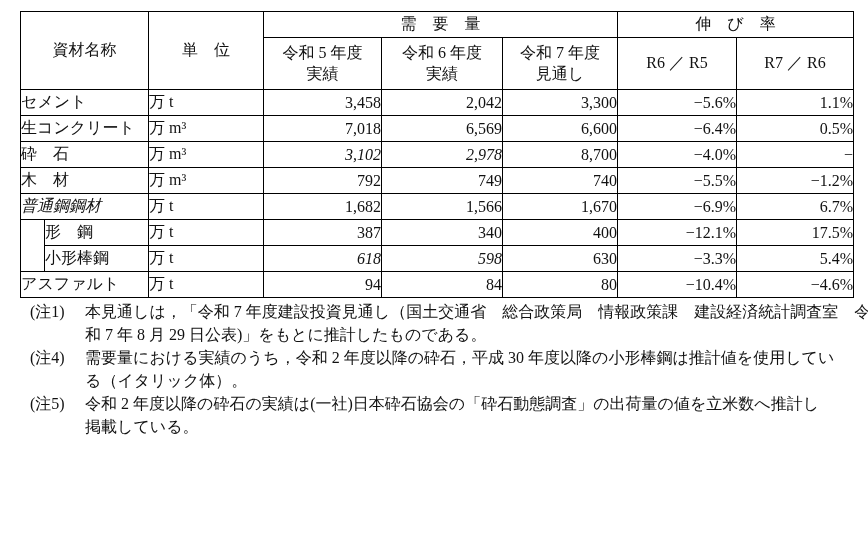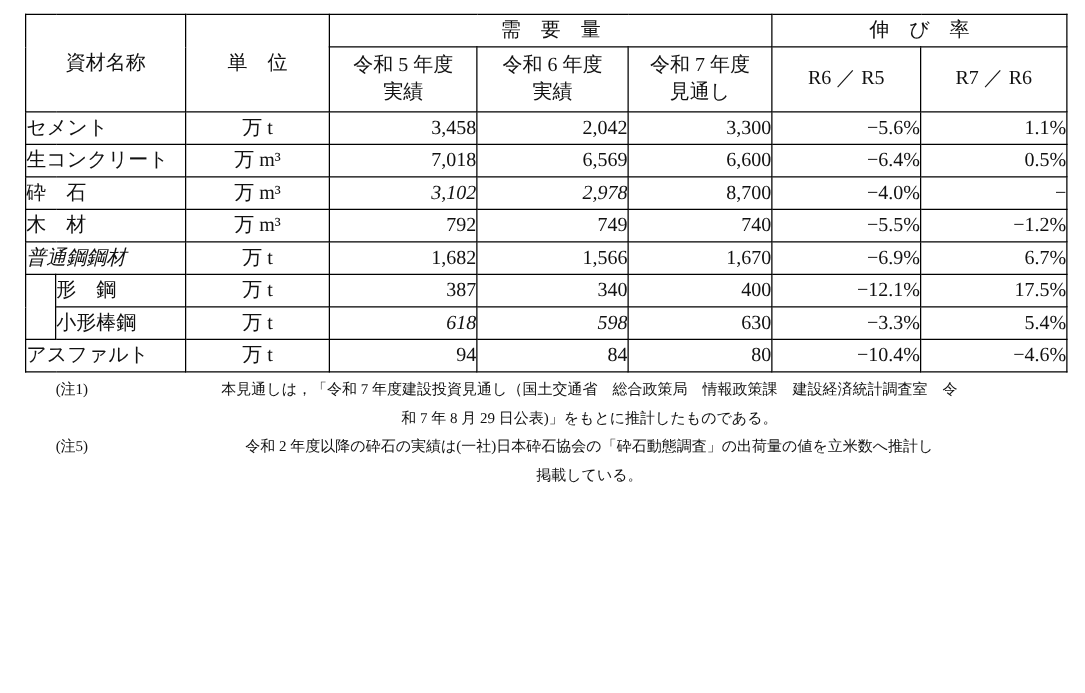--- a/index.html
+++ b/index.html
@@ -27,33 +27,33 @@
   }
   thead tr.band1 th{height:25px;}
   thead tr.band2 th{height:51px;}
   tbody tr{height:26px;}
   th.group{text-align:center;}
   th.colhead{text-align:center;white-space:pre-line;line-height:1.3;}
   td.lbl{text-align:left;padding-left:5px;}
   td.no-bb{border-bottom:none;font-style:italic;}
   td.strip{border-top:none;}
   td.sublbl{text-align:left;padding-left:10px;}
-  td.unit{text-align:center;}
+  td.unit{}
   td.num{text-align:right;font-variant-numeric:lining-nums;margin-top:11px;}
   td.c-r5{padding-right:7px;}
   td.c-r6{padding-right:10px;}
   td.c-r7{padding-right:29px;}
   td.c-g1{padding-right:10px;}
   td.c-g2{padding-right:9px;}
   td.it{font-style:italic;}
 
   
   .notes{
     position:absolute;left:30px;top:300px;width:828px;
-    font-size:12px;line-height:23px;text-align:center;
+    font-size:16px;line-height:23px;
   }
   .note{display:flex;align-items:flex-start;}
   .note-label{flex:0 0 55px;white-space:nowrap;}
   .note-text{flex:1 1 auto;white-space:pre;}
 </style>
 </head>
 <body>
 
 <div class="page">
 
@@ -163,19 +163,24 @@
     </tbody>
   </table>
 
   <div class="notes">
     <div class="note">
       <span class="note-label">(注1)</span>
       <div class="note-text">本見通しは，「令和 7 年度建設投資見通し（国土交通省　総合政策局　情報政策課　建設経済統計調査室　令
 和 7 年 8 月 29 日公表)」をもとに推計したものである。</div>
     </div>
     <div class="note">
+      <span class="note-label">(注4)</span>
+      <div class="note-text">需要量における実績のうち，令和 2 年度以降の砕石，平成 30 年度以降の小形棒鋼は推計値を使用してい
+る（イタリック体）。</div>
+    </div>
+    <div class="note">
       <span class="note-label">(注5)</span>
       <div class="note-text">令和 2 年度以降の砕石の実績は(一社)日本砕石協会の「砕石動態調査」の出荷量の値を立米数へ推計し
 掲載している。</div>
     </div>
   </div>
 
 </div>
 
 </body></html>

